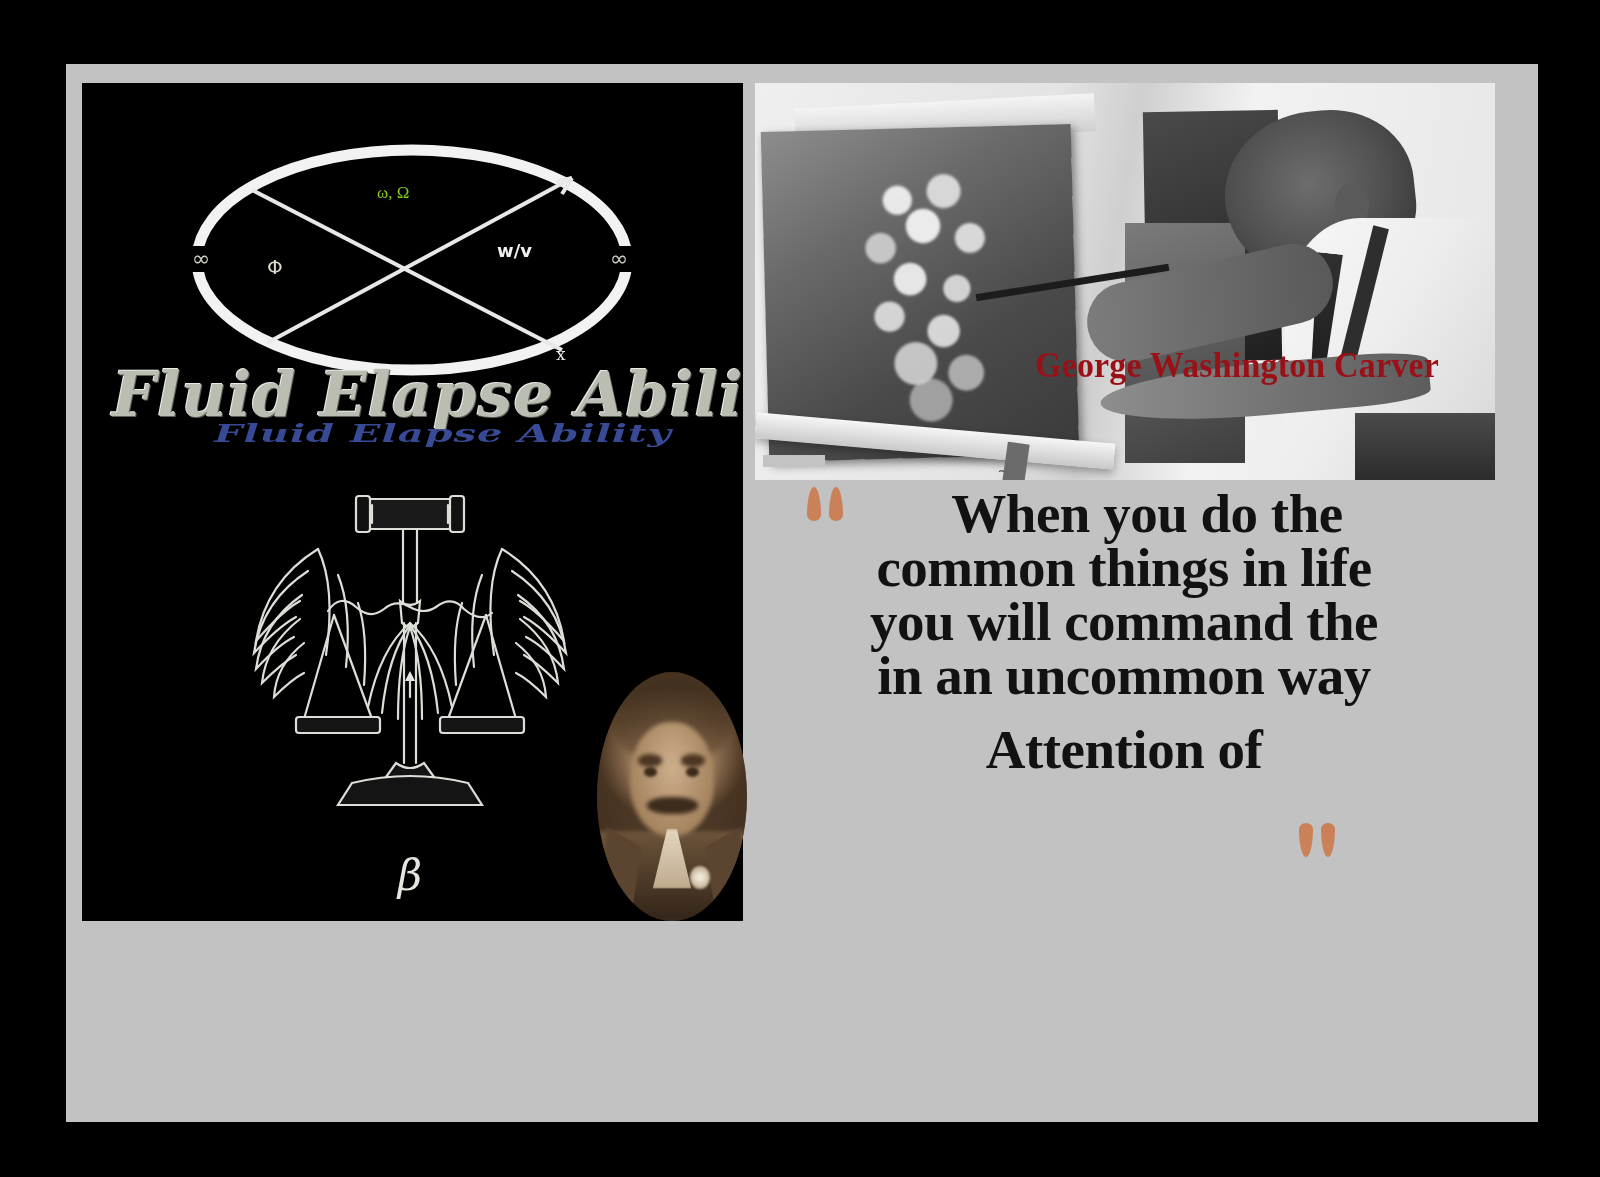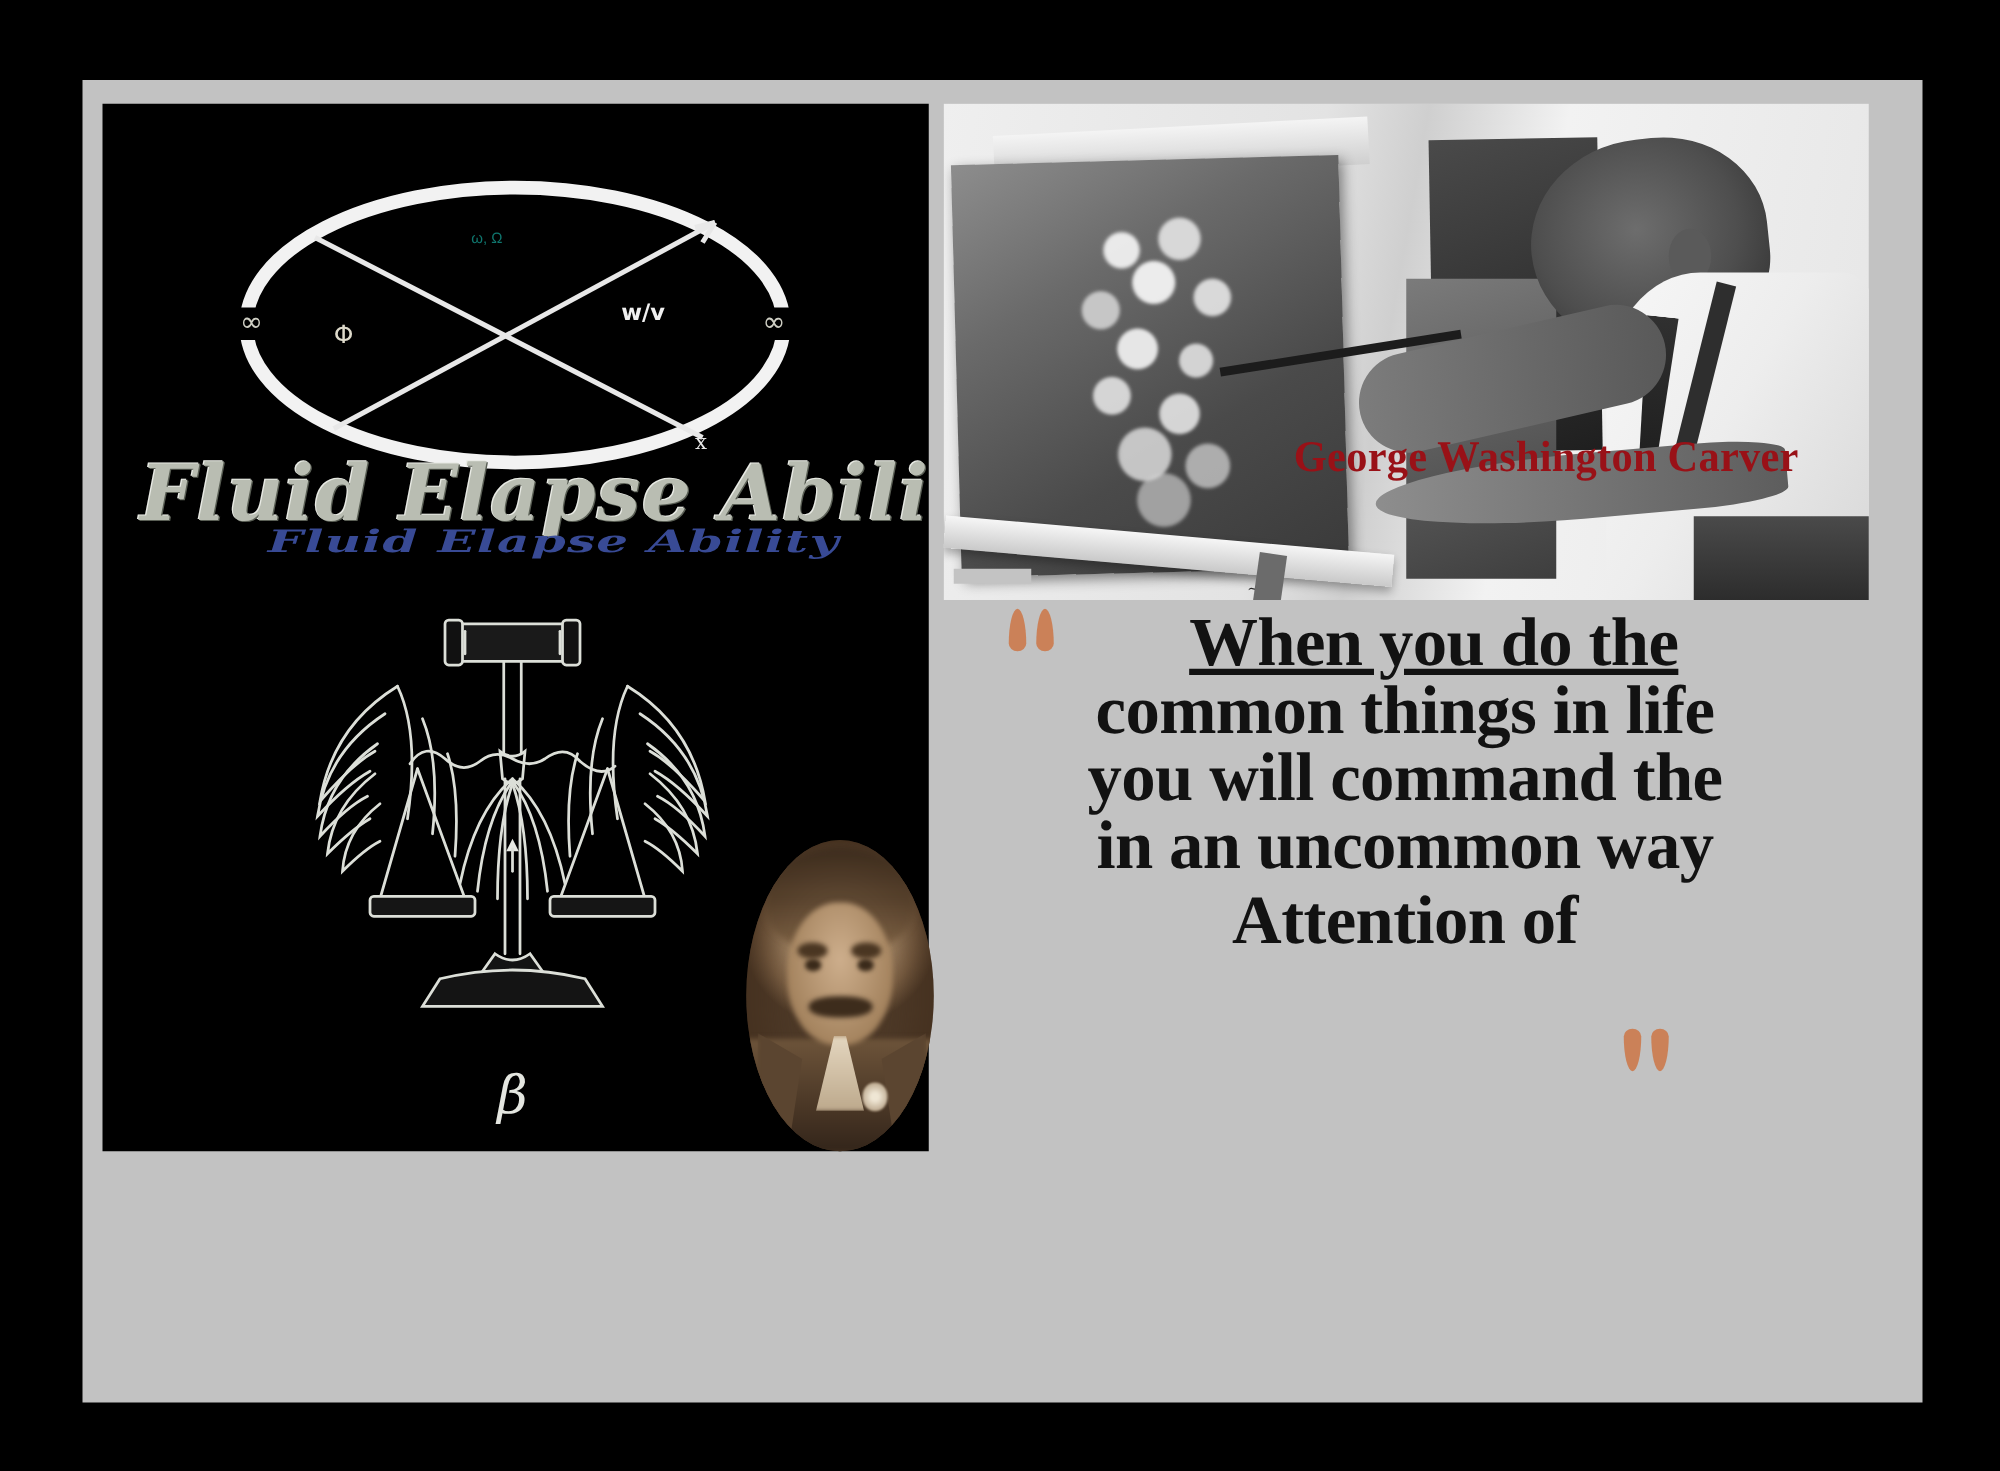--- a/index.html
+++ b/index.html
@@ -241,22 +241,22 @@
 
   
   .quote{
     position:absolute;left:750px;top:487px;width:748px;height:400px;
   }
   .quote .line{
     font-family:"Liberation Serif",serif;font-weight:bold;
     font-size:55px;color:#121212;text-align:center;
     line-height:0.98;white-space:nowrap;letter-spacing:-.5px;
   }
-  .quote .line.l1{margin-left:46px;text-decoration:underline;}
-  .quote .line.l5{margin-top:6px;}
+  .quote .line.l1{margin-left:46px;}
+  .quote .line.l5{margin-top:20px;}
   .quote .line.l6{margin-top:28px;}
 
   .qmark{
     position:absolute;width:14px;height:34px;
     background:#cb8158;
     border-radius:50% 50% 50% 50% / 18% 18% 82% 82%;
   }
   .qmark.open{transform:rotate(180deg);}
   .qopen1{left:57px;top:0px;}
   .qopen2{left:79px;top:0px;}
@@ -288,21 +288,21 @@
     <div class="ellipse-wrap">
       <svg width="640" height="280" viewBox="0 0 640 280">
         <ellipse cx="320" cy="132" rx="215" ry="110" fill="none" stroke="#f2f2f2" stroke-width="11"></ellipse>
         <line x1="160" y1="62" x2="470" y2="222" stroke="#e8e8e8" stroke-width="4"></line>
         <line x1="175" y1="215" x2="480" y2="50" stroke="#e8e8e8" stroke-width="4"></line>
         <path d="M480 50 L470 66 M480 50 L464 54" stroke="#e8e8e8" stroke-width="4" fill="none"></path>
         <rect x="98" y="118" width="26" height="26" fill="#000"></rect>
         <rect x="516" y="118" width="26" height="26" fill="#000"></rect>
       </svg>
       <div style="position:absolute;left:0;top:0;width:640px;height:280px;">
-        <span style="position:absolute;left:285px;top:55px;color:#0f766e;font-family:Liberation Sans, sans-serif;font-size:12px;">ω, Ω</span>
+        <span style="position:absolute;left:285px;top:55px;color:#84cc16;font-family:Liberation Serif, serif;font-size:17px;">ω, Ω</span>
         <span style="position:absolute;left:175px;top:127px;color:#dedacb;font-family:'DejaVu Sans',sans-serif;font-size:20px;">Φ</span>
         <span style="position:absolute;left:405px;top:112px;color:#f0f0f0;font-family:'DejaVu Sans',sans-serif;font-size:18px;font-weight:bold;">w/v</span>
         <span style="position:absolute;left:100px;top:118px;color:#cfcfc4;font-family:'DejaVu Sans',sans-serif;font-size:22px;">∞</span>
         <span style="position:absolute;left:518px;top:118px;color:#cfcfc4;font-family:'DejaVu Sans',sans-serif;font-size:22px;">∞</span>
         <span style="position:absolute;left:464px;top:216px;color:#e8e8e8;font-family:'DejaVu Serif',serif;font-size:17px;">x</span>
       </div>
     </div>
 
     <div class="wordmark">
       <div class="main">Fluid Elapse Ability</div>

